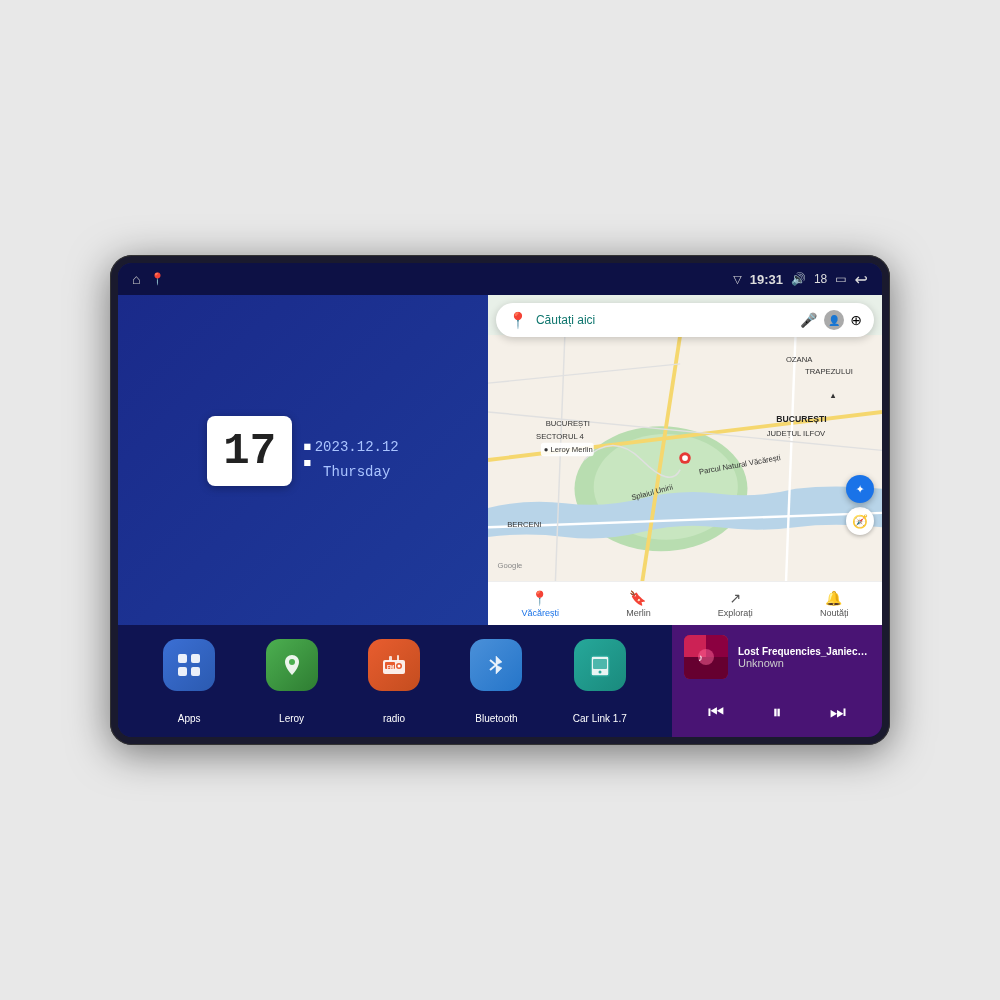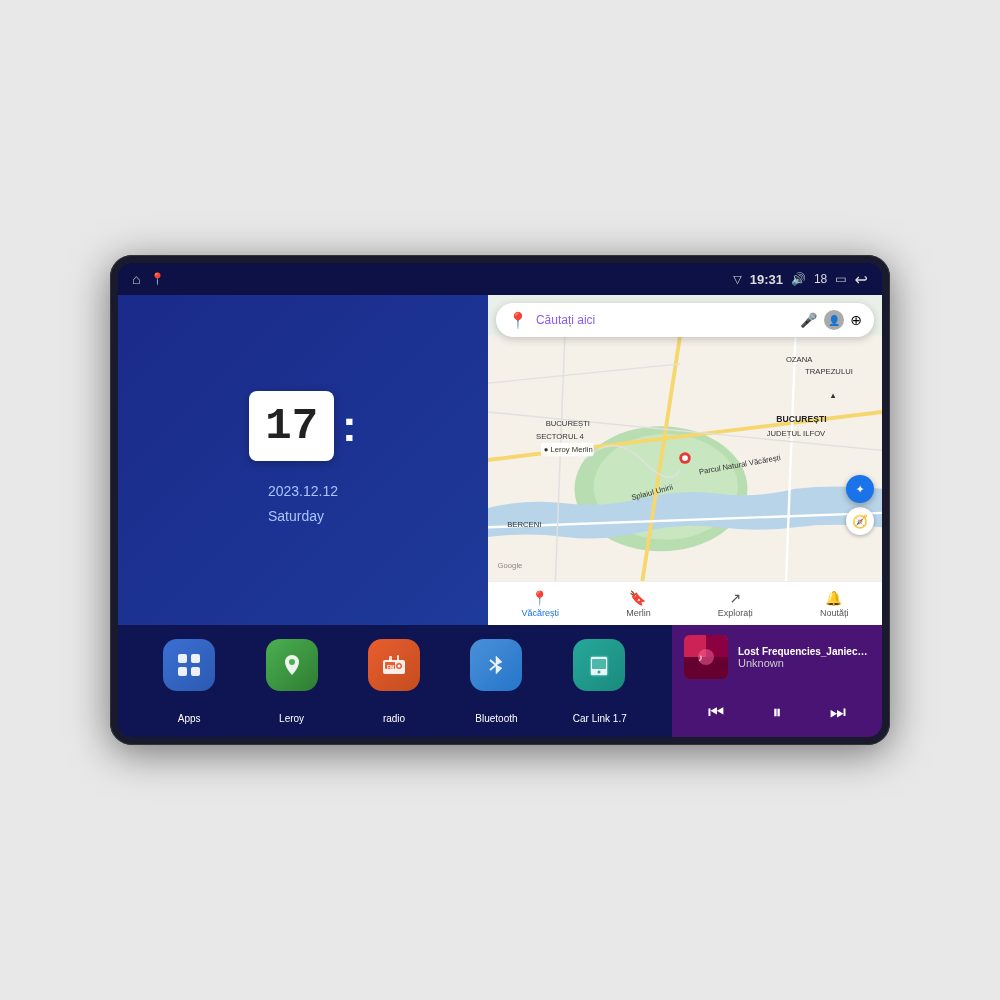--- a/index.html
+++ b/index.html
@@ -82,21 +82,21 @@
       display: flex;
       flex: 1;
       min-height: 0;
     }
 
     
     .clock-panel {
       width: 370px;
       background: linear-gradient(135deg, #1a2a8a 0%, #1e3a9a 100%);
       display: flex;
-      flex-direction: column;
+      flex-direction: row;
       align-items: center;
       justify-content: center;
       padding: 20px;
       flex-shrink: 0;
     }
 
     .clock-display {
       display: flex;
       align-items: center;
       gap: 8px;
@@ -118,21 +118,23 @@
 
     .clock-colon {
       font-size: 44px;
       color: white;
       font-weight: bold;
     }
 
     .clock-date {
       color: #aac4ff;
       font-size: 14px;
+      text-align: center;
       line-height: 1.8;
+      font-family: Liberation Mono, monospace;
     }
 
     
     .map-panel {
       flex: 1;
       background: #e8f0e8;
       position: relative;
       overflow: hidden;
     }
 
@@ -147,21 +149,21 @@
       display: flex;
       align-items: center;
       padding: 0 12px;
       gap: 8px;
       box-shadow: 0 2px 8px rgba(0,0,0,0.2);
     }
 
     .map-search-text {
       flex: 1;
       font-size: 12px;
-      color: #8b5cf6;
+      color: #0f766e;
     }
 
     .map-search-icons {
       display: flex;
       gap: 6px;
       align-items: center;
     }
 
     .map-search-icons span {
       font-size: 14px;
@@ -211,20 +213,21 @@
       flex: 1;
       display: flex;
       align-items: center;
       justify-content: space-around;
       padding: 8px 20px;
     }
 
     .app-item {
       display: flex;
       flex-direction: column;
+      align-items: center;
       gap: 22px;
       cursor: pointer;
     }
 
     .app-icon {
       width: 52px;
       height: 52px;
       border-radius: 14px;
       display: flex;
       align-items: center;
@@ -388,21 +391,21 @@
 
       <div class="top-row">
 
         <div class="clock-panel">
           <div class="clock-display">
             <div class="clock-block">17</div>
             <div class="clock-colon">:</div>
           </div>
           <div class="clock-date">
             <div>2023.12.12</div>
-            <div>Saturday</div>
+            <div>Thursday</div>
           </div>
         </div>
 
         <div class="map-panel">
 
           <svg viewBox="0 0 410 260" xmlns="http://www.w3.org/2000/svg" style="position:absolute;top:0;left:0;width:100%;height:100%;">
 
             <rect width="410" height="260" fill="#e8f0e0"></rect>
 
             <rect x="0" y="0" width="410" height="260" fill="#f5f0e8"></rect>

